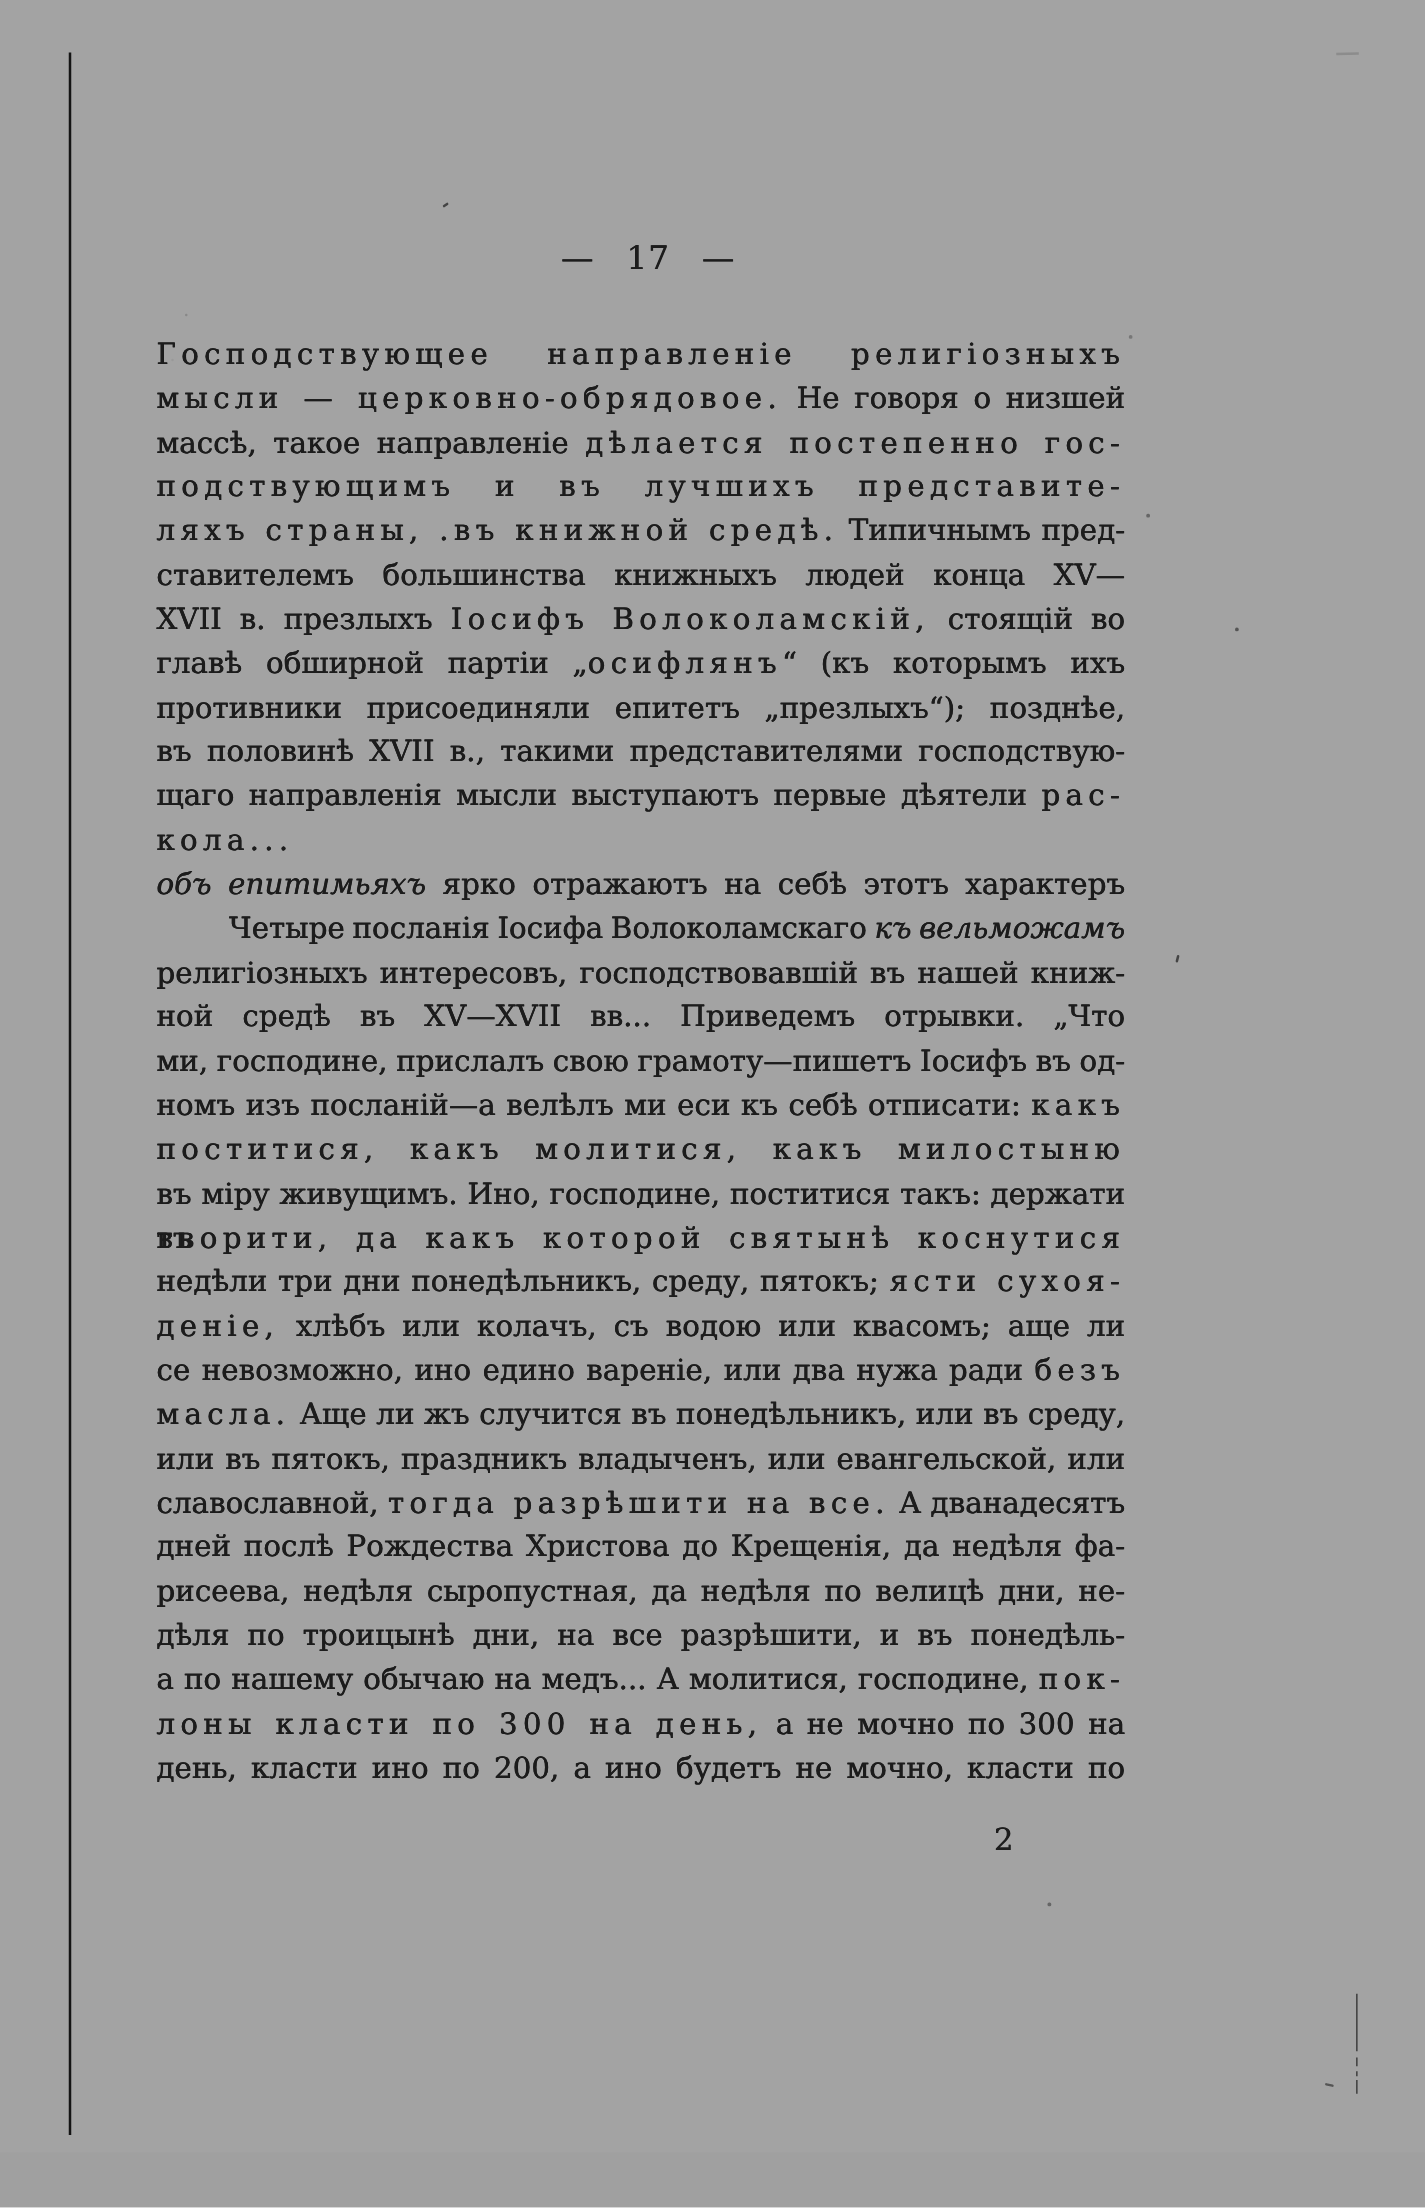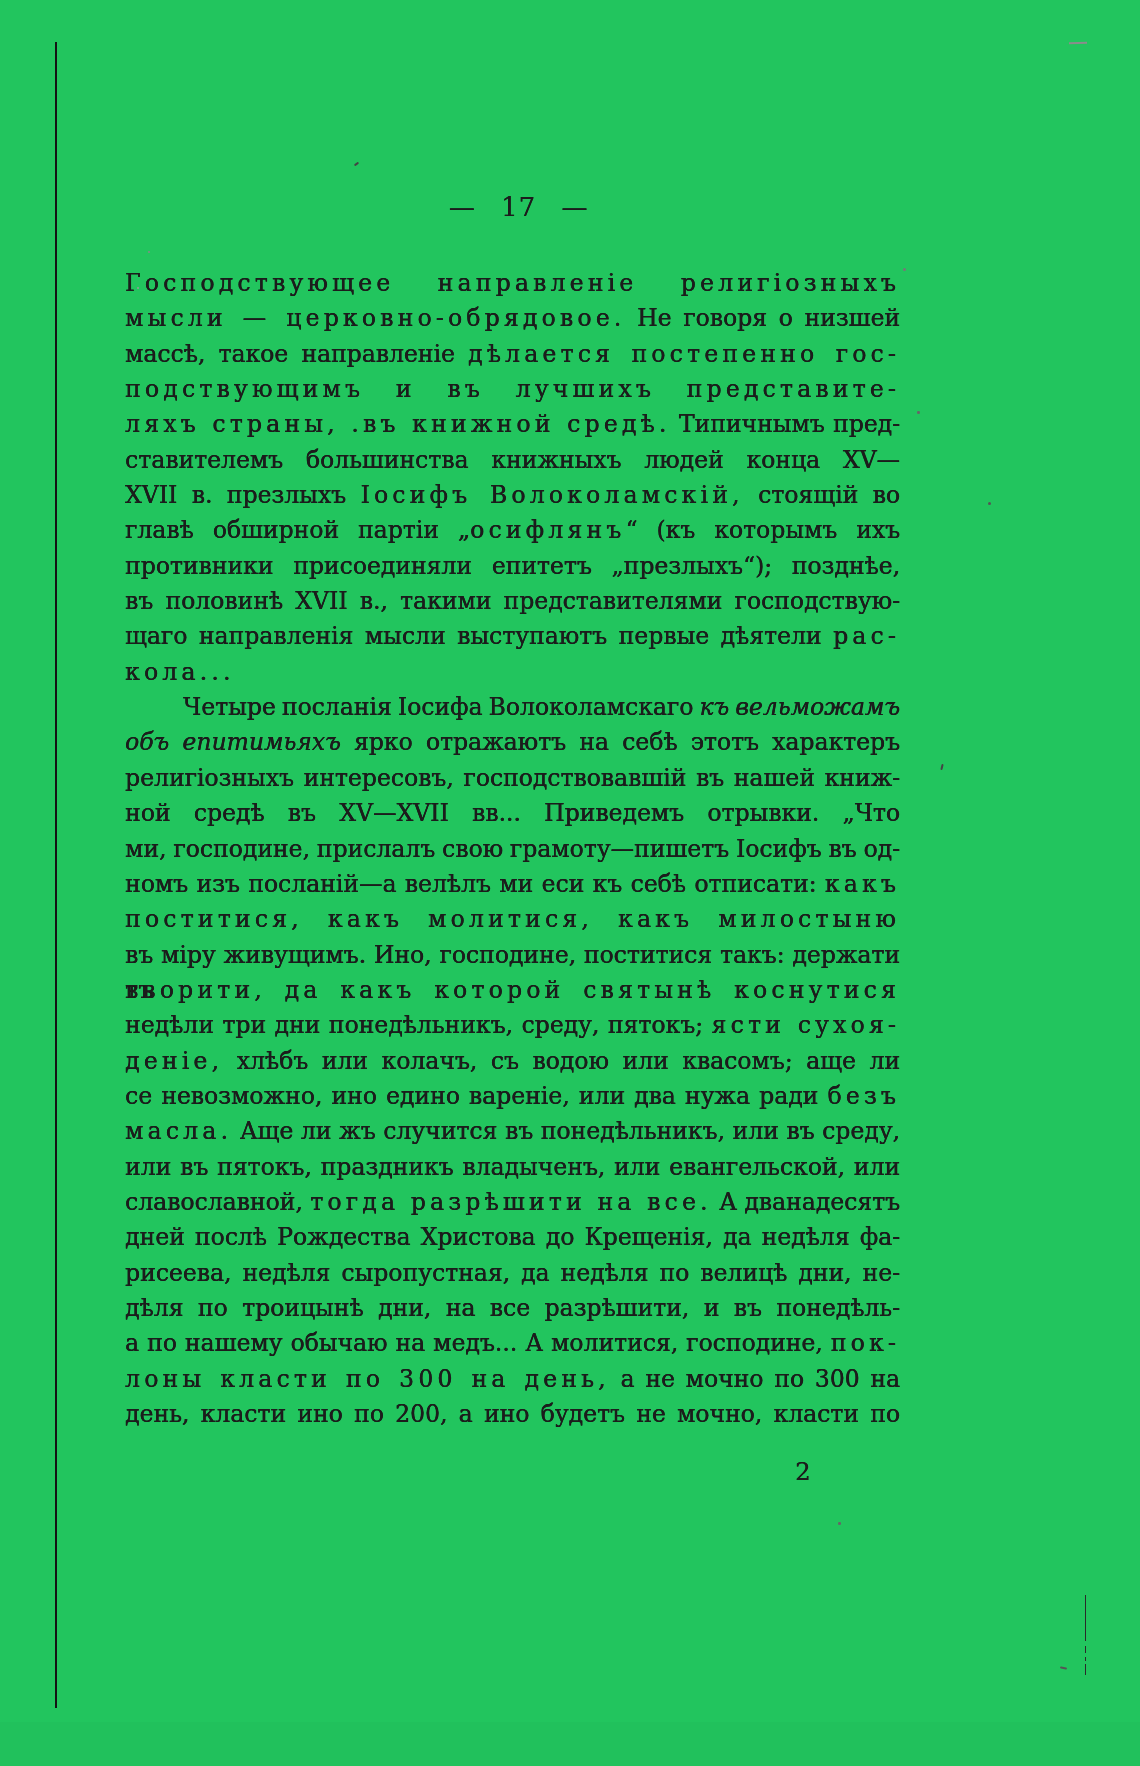--- a/index.html
+++ b/index.html
@@ -4,21 +4,21 @@
 <style>
   html, body {
     margin: 0;
     padding: 0;
     background: #ffffff;
   }
   .page {
     position: relative;
     width: 1140px;
     height: 1766px;
-    background: #22c55e;
+    background: #a3a3a3;
     overflow: hidden;
     font-family: "DejaVu Serif", serif;
     color: #1c1c1c;
   }
   
   .gutter-line {
     position: absolute;
     left: 55px;
     top: 42px;
     width: 2.4px;
@@ -117,22 +117,22 @@
       <div class="line"><span class="seg-n">массѣ, такое направленіе </span><span class="seg-sp">дѣлается постепенно гос-</span></div>
       <div class="line"><span class="seg-sp">подствующимъ и въ лучшихъ представите-</span></div>
       <div class="line"><span class="seg-sp">ляхъ страны, .въ книжной средѣ.</span><span class="seg-n"> Типичнымъ пред-</span></div>
       <div class="line"><span class="seg-n">ставителемъ большинства книжныхъ людей конца XV—</span></div>
       <div class="line"><span class="seg-n">XVII в. презлыхъ </span><span class="seg-sp">Іосифъ Волоколамскій,</span><span class="seg-n"> стоящій во</span></div>
       <div class="line"><span class="seg-n">главѣ обширной партіи „</span><span class="seg-sp">осифлянъ</span><span class="seg-n">“ (къ которымъ ихъ</span></div>
       <div class="line"><span class="seg-n">противники присоединяли епитетъ „презлыхъ“); позднѣе,</span></div>
       <div class="line"><span class="seg-n">въ половинѣ XVII в., такими представителями господствую-</span></div>
       <div class="line"><span class="seg-n">щаго направленія мысли выступаютъ первые дѣятели </span><span class="seg-sp">рас-</span></div>
       <div class="line short"><span class="seg-sp">кола...</span></div>
+      <div class="line"><span class="seg-i">объ епитимьяхъ</span><span class="seg-n"> ярко отражаютъ на себѣ этотъ характеръ</span></div>
       <div class="line indent"><span class="seg-n">Четыре посланія Іосифа Волоколамскаго </span><span class="seg-i">къ вельможамъ</span></div>
-      <div class="line"><span class="seg-i">объ епитимьяхъ</span><span class="seg-n"> ярко отражаютъ на себѣ этотъ характеръ</span></div>
       <div class="line"><span class="seg-n">религіозныхъ интересовъ, господствовавшій въ нашей книж-</span></div>
       <div class="line"><span class="seg-n">ной средѣ въ XV—XVII вв... Приведемъ отрывки. „Что</span></div>
       <div class="line"><span class="seg-n">ми, господине, прислалъ свою грамоту—пишетъ Іосифъ въ од-</span></div>
       <div class="line"><span class="seg-n">номъ изъ посланій—а велѣлъ ми еси къ себѣ отписати: </span><span class="seg-sp">какъ</span></div>
       <div class="line"><span class="seg-sp">поститися, какъ молитися, какъ милостыню</span></div>
       <div class="line"><span class="seg-n">въ міру живущимъ. Ино, господине, поститися такъ: держати въ</span></div>
       <div class="line"><span class="seg-sp">творити, да какъ которой святынѣ коснутися</span></div>
       <div class="line"><span class="seg-n">недѣли три дни понедѣльникъ, среду, пятокъ; </span><span class="seg-sp">ясти сухоя-</span></div>
       <div class="line"><span class="seg-sp">деніе,</span><span class="seg-n"> хлѣбъ или колачъ, съ водою или квасомъ; аще ли</span></div>
       <div class="line"><span class="seg-n">се невозможно, ино едино вареніе, или два нужа ради </span><span class="seg-sp">безъ</span></div>

